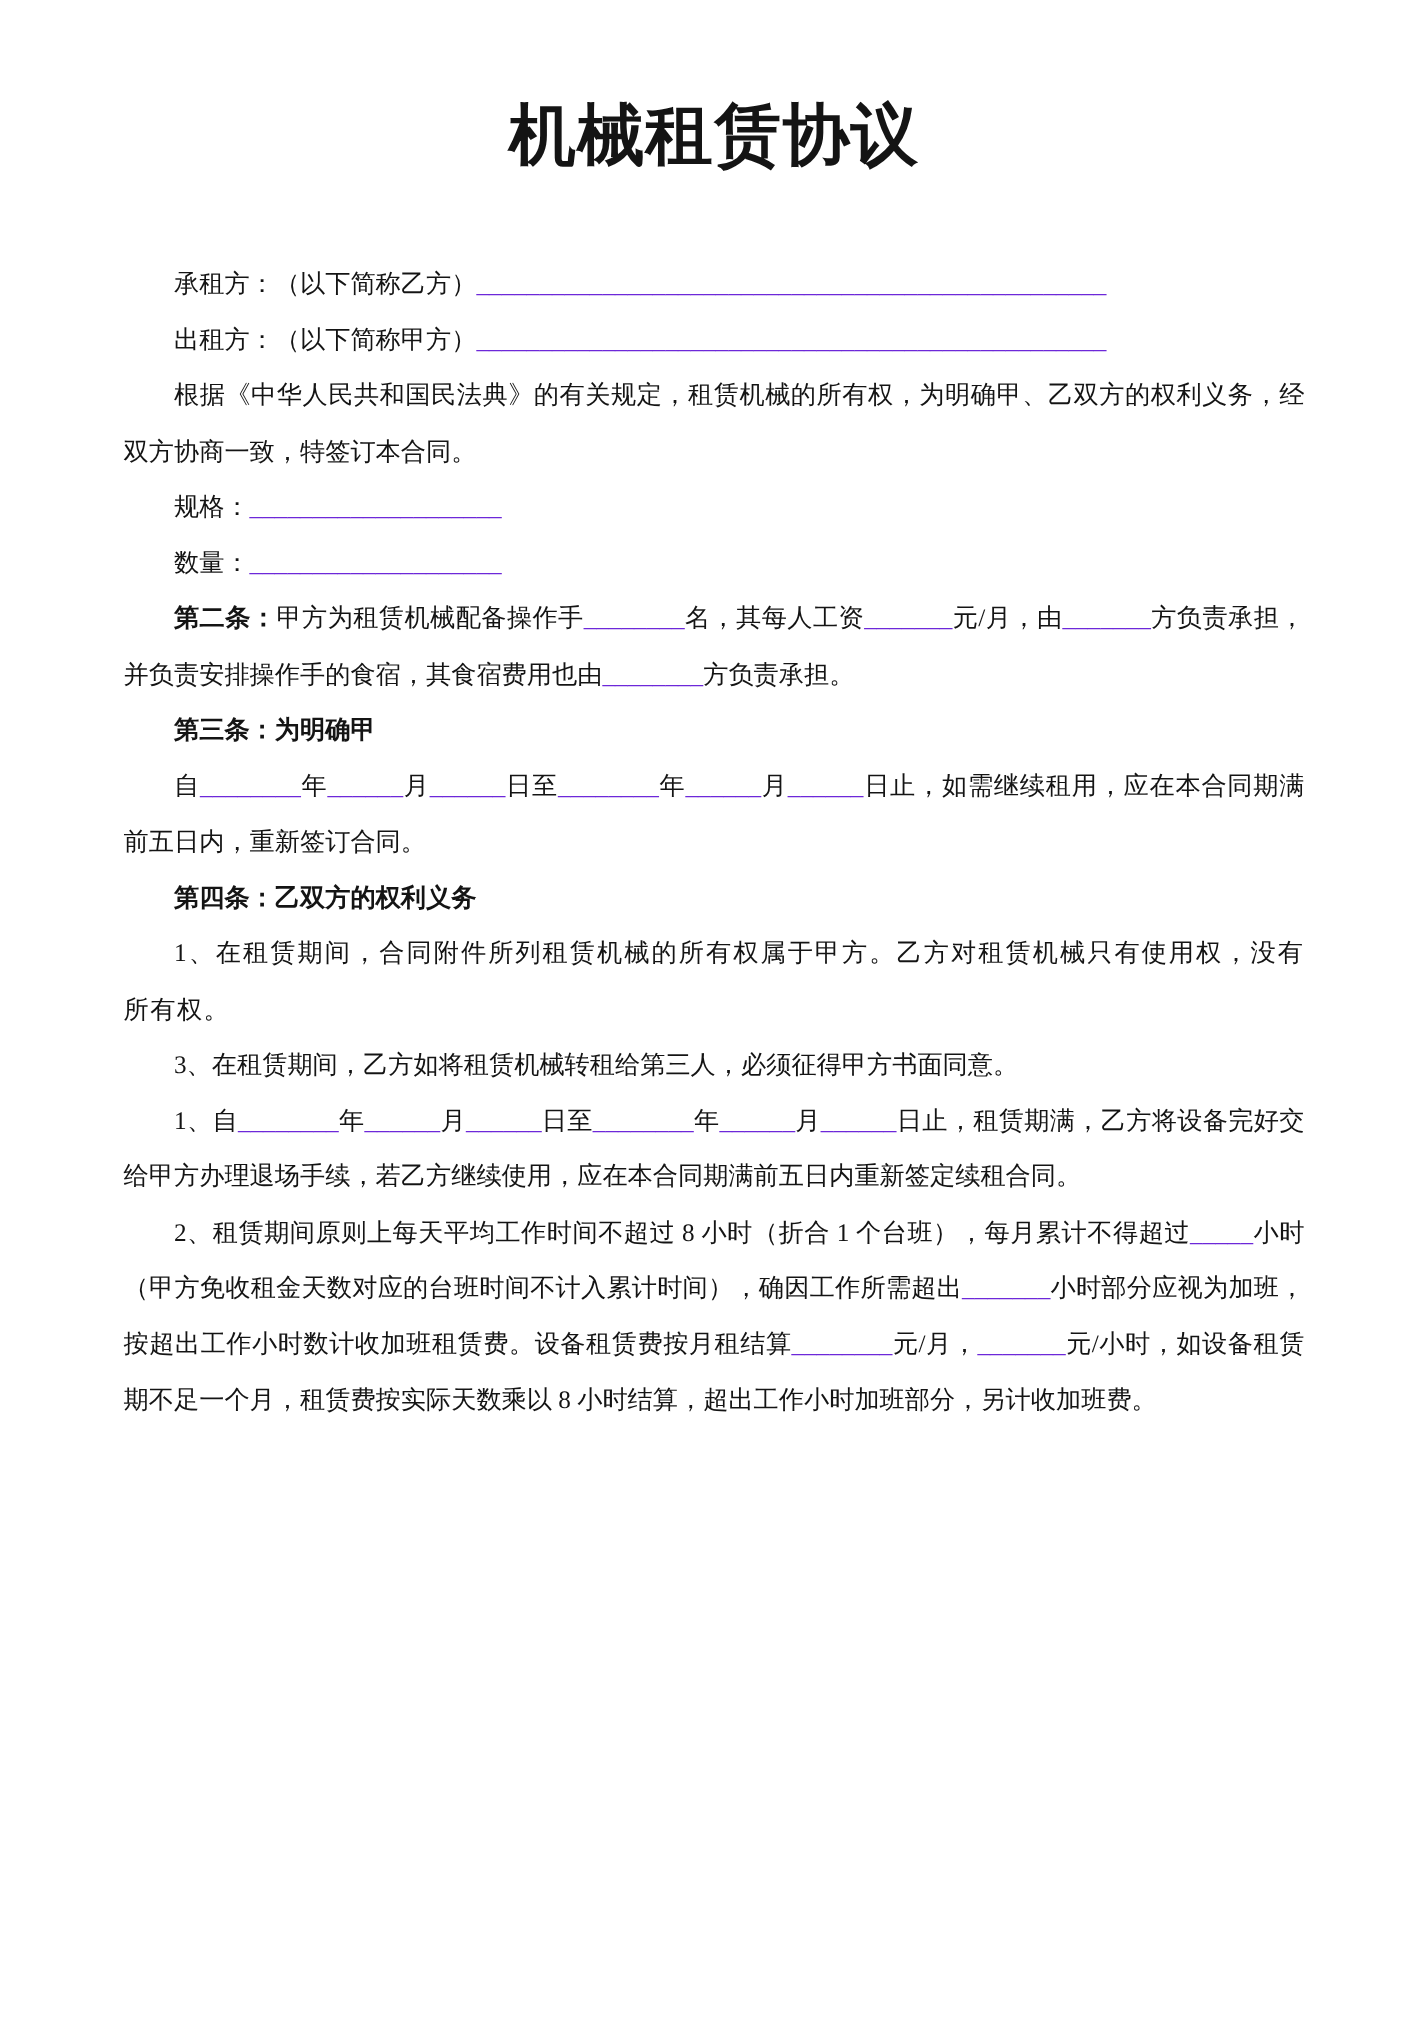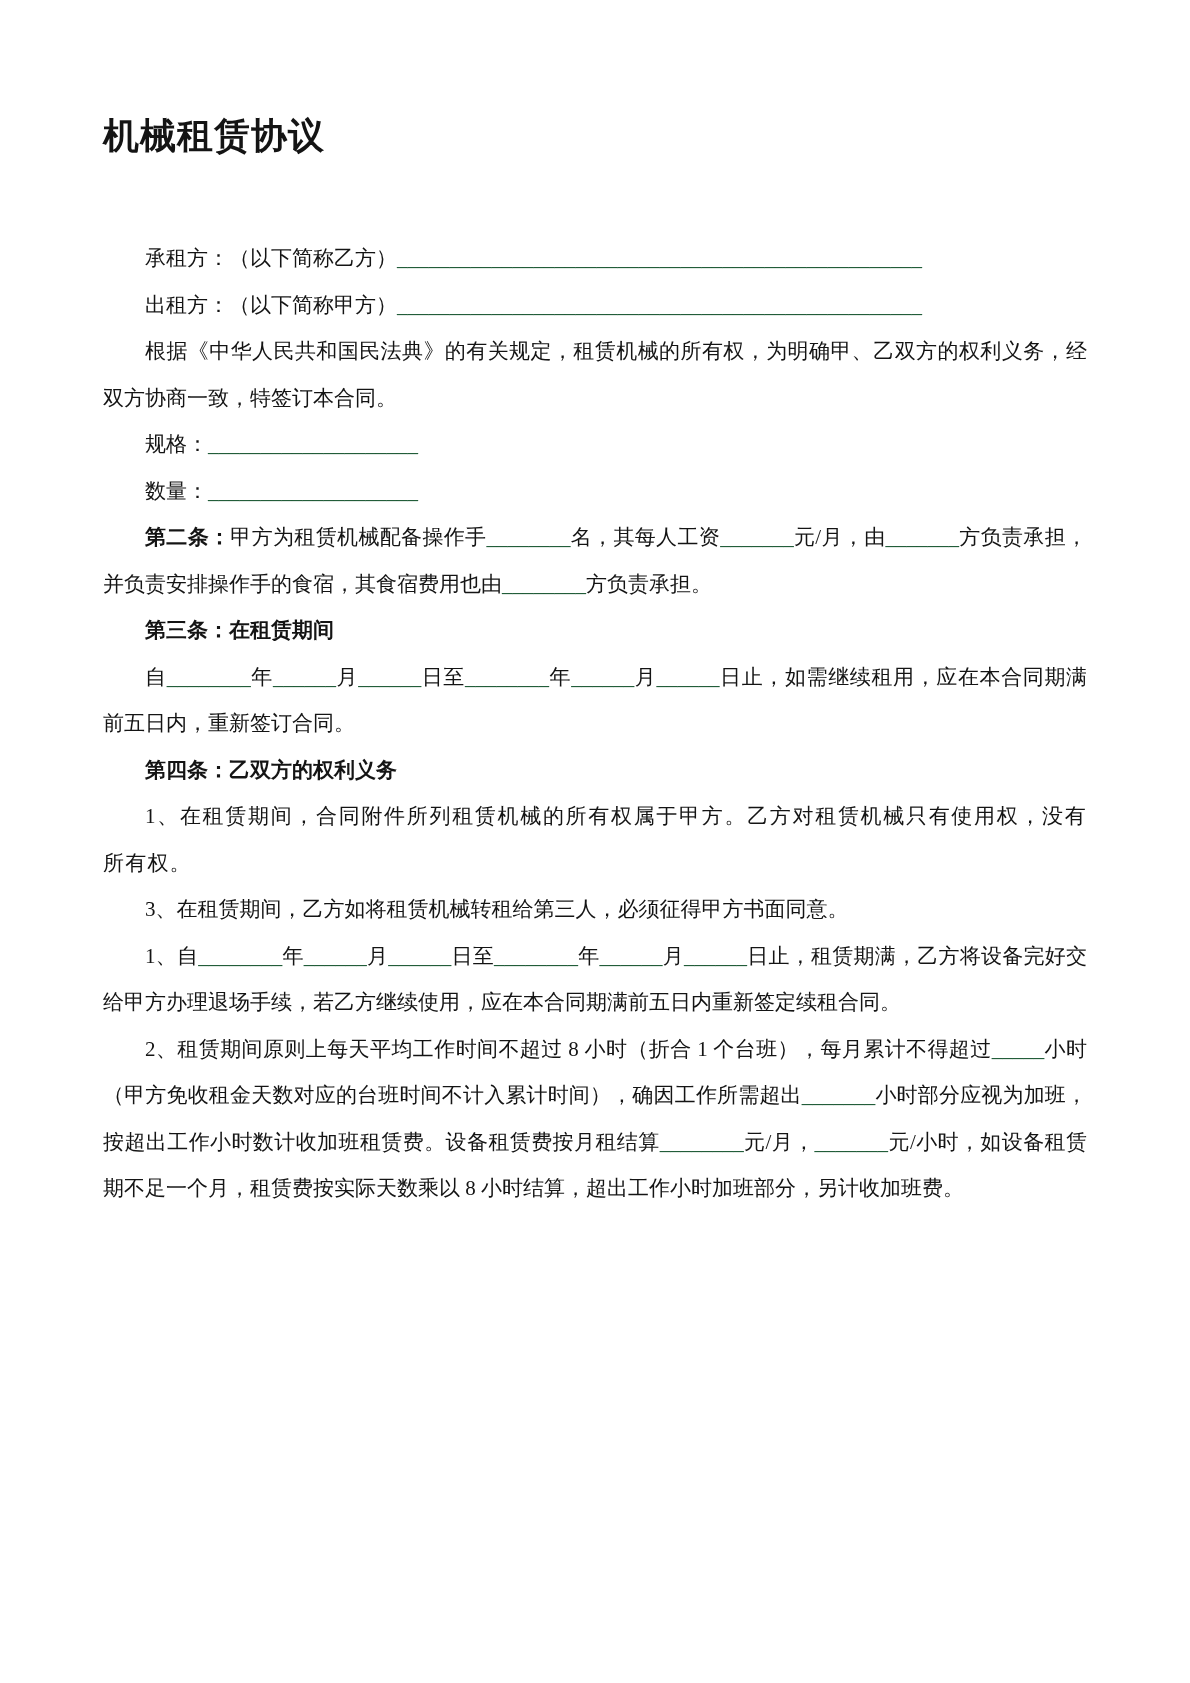--- a/index.html
+++ b/index.html
@@ -12,23 +12,23 @@
     width: 1190px;
     height: 1683px;
     background: #ffffff;
     box-sizing: border-box;
     padding: 0 103px;
     overflow: hidden;
     color: #141414;
     font-family: "Liberation Serif", "DejaVu Serif", serif;
   }
   .doc-title {
-    margin: 106px 0 0 0;
-    text-align: left;
-    font-size: 36px;
+    margin: 84px 0 0 0;
+    text-align: center;
+    font-size: 56px;
     line-height: 60px;
     font-weight: bold;
     letter-spacing: 1px;
   }
   .doc-body {
     margin-top: 69px;
   }
   .doc-body p {
     margin: 0;
     font-size: 21px;
@@ -36,21 +36,21 @@
     text-align: justify;
     text-indent: 2em;
   }
   .lead {
     font-weight: bold;
   }
   p.heading b {
     font-weight: bold;
   }
   .blank {
-    color: #14532d;
+    color: #6d28d9;
   }
   .ls-fix {
     letter-spacing: 1.2px;
   }
 </style>
 </head>
 <body>
 
 <div class="page">
 
@@ -66,21 +66,21 @@
 
 
     <p><span class="wrap-blanks">规格：<span class="blank">____________________</span></span></p>
 
 
     <p><span class="wrap-blanks">数量：<span class="blank">____________________</span></span></p>
 
 
     <p><b class="lead">第二条：</b><span class="wrap-blanks">甲方为租赁机械配备操作手<span class="blank">________</span>名，其每人工资<span class="blank">_______</span>元/月，由<span class="blank">_______</span>方负责承担，并负责安排操作手的食宿，其食宿费用也由<span class="blank">________</span>方负责承担。</span></p>
 
-    <p class="heading"><b>第三条：在租赁期间</b></p>
+    <p class="heading"><b>第三条：为明确甲</b></p>
 
     <p><span class="wrap-blanks">自<span class="blank">________</span>年<span class="blank">______</span>月<span class="blank">______</span>日至<span class="blank">________</span>年<span class="blank">______</span>月<span class="blank">______</span>日止，如需继续租用，应在本合同期满前五日内，重新签订合同。</span></p>
 
     <p class="heading"><b>第四条：乙双方的权利义务</b></p>
 
     <p class="ls-fix"><span class="wrap-blanks">1、在租赁期间，合同附件所列租赁机械的所有权属于甲方。乙方对租赁机械只有使用权，没有所有权。</span></p>
 
 
     <p><span class="wrap-blanks">3、在租赁期间，乙方如将租赁机械转租给第三人，必须征得甲方书面同意。</span></p>
 

